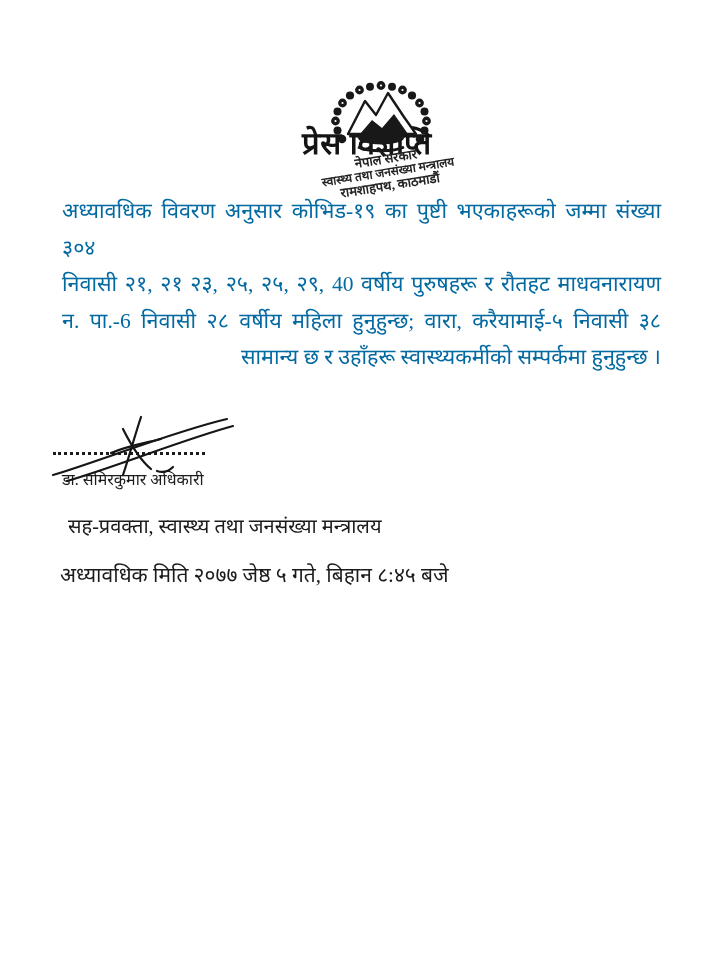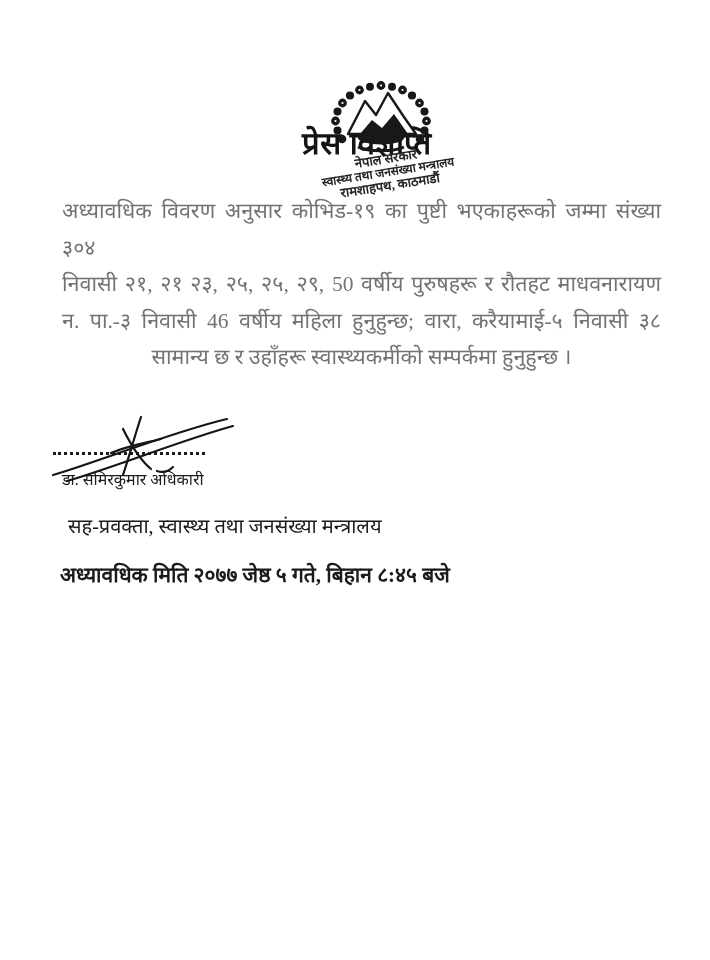--- a/index.html
+++ b/index.html
@@ -24,33 +24,33 @@
     transform:rotate(-9deg);
     text-align:center;color:#242424;line-height:13.5px;
   }
   .stamp div{font-weight:bold;white-space:nowrap;}
   .stamp .s1{font-size:13px;}
   .stamp .s2{font-size:12px;}
   .stamp .s3{font-size:13px;}
   
   .body-text{
     position:absolute;left:62px;top:193px;width:599px;
-    font-size:21.5px;line-height:36.5px;color:#737373;font-family:Liberation Serif, serif;
+    font-size:21.5px;line-height:36.5px;color:#0369a1;font-family:Liberation Serif, serif;
   }
   .jline{text-align:justify;text-align-last:justify;text-justify:inter-word;}
-  .lline{text-align:center;}
+  .lline{text-align:right;}
   
   .sig-scribble{position:absolute;left:45px;top:413px;z-index:2;}
   .dotted{
     position:absolute;left:53px;top:442px;width:152px;height:10px;
     border-bottom:3px dotted #1c1c1c;z-index:1;
   }
   .sig-name{position:absolute;left:62px;top:468px;font-size:16px;white-space:nowrap;text-align:center;}
   .sig-title{position:absolute;left:68px;top:512px;font-size:20px;white-space:nowrap;}
-  .date-line{position:absolute;left:60px;top:560px;font-size:21px;font-weight:bold;white-space:nowrap;}
+  .date-line{position:absolute;left:60px;top:560px;font-size:21px;font-weight:normal;white-space:nowrap;}
 </style>
 </head>
 <body>
 
 <div class="page">
 
   <div class="emblem">
     <svg width="114" height="82" viewBox="0 0 114 82" xmlns="http://www.w3.org/2000/svg">
       <g fill="#181818">
         <circle cx="57" cy="5.5" r="4.4"></circle>
@@ -90,22 +90,22 @@
   <div class="press-heading">प्रेस विज्ञप्ति</div>
 
   <div class="stamp">
     <div class="s1">नेपाल सरकार</div>
     <div class="s2">स्वास्थ्य तथा जनसंख्या मन्त्रालय</div>
     <div class="s3">रामशाहपथ, काठमाडौं</div>
   </div>
 
   <div class="body-text">
     <div class="jline">अध्यावधिक विवरण अनुसार कोभिड-१९ का पुष्टी भएकाहरूको जम्मा संख्या ३०४</div>
-    <div class="jline">निवासी २१, २१ २३, २५, २५, २९, 50 वर्षीय पुरुषहरू र रौतहट माधवनारायण</div>
-    <div class="jline">न. पा.-३ निवासी 46 वर्षीय महिला हुनुहुन्छ; वारा, करैयामाई-५ निवासी ३८</div>
+    <div class="jline">निवासी २१, २१ २३, २५, २५, २९, 40 वर्षीय पुरुषहरू र रौतहट माधवनारायण</div>
+    <div class="jline">न. पा.-6 निवासी २८ वर्षीय महिला हुनुहुन्छ; वारा, करैयामाई-५ निवासी ३८</div>
     <div class="lline">सामान्य छ र उहाँहरू स्वास्थ्यकर्मीको सम्पर्कमा हुनुहुन्छ ।</div>
   </div>
 
   <svg class="sig-scribble" width="195" height="72" viewBox="0 0 195 72" xmlns="http://www.w3.org/2000/svg">
     <g fill="none" stroke="#161616" stroke-width="2.2" stroke-linecap="round">
       <path d="M8,62 C55,48 130,18 182,6"></path>
       <path d="M22,68 C70,54 140,26 188,13"></path>
       <path d="M96,4 C90,22 84,44 78,62"></path>
       <path d="M78,16 C86,32 95,47 106,56"></path>
       <path d="M66,40 C82,33 100,30 116,26"></path>

